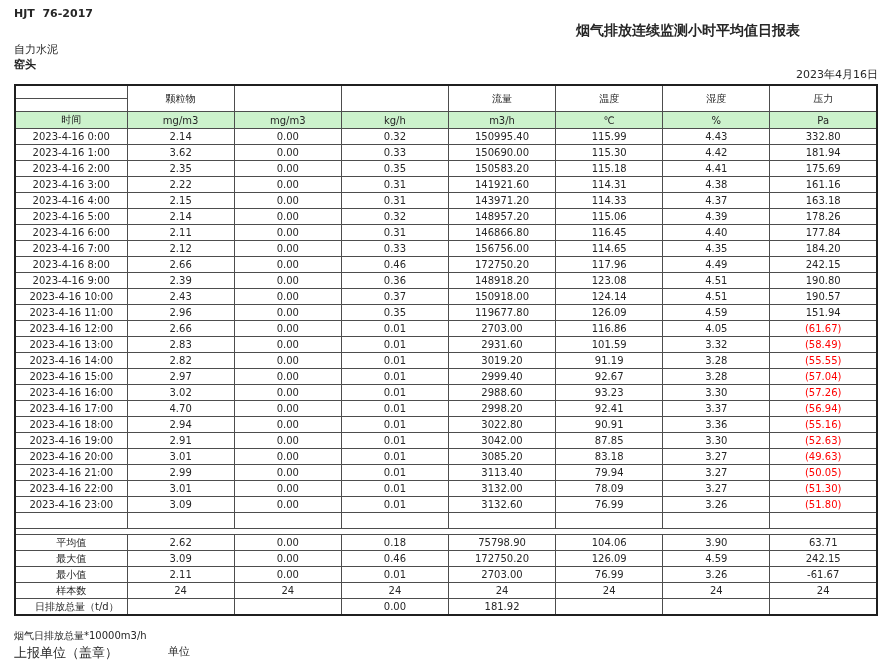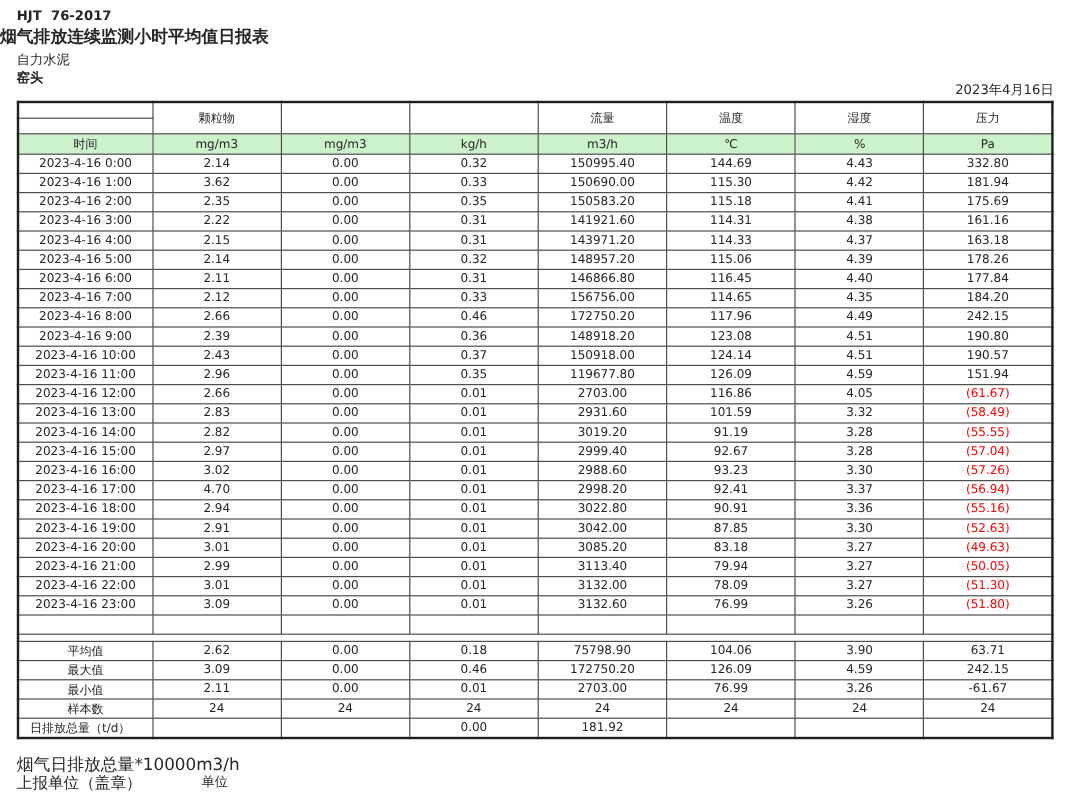--- a/index.html
+++ b/index.html
@@ -7,41 +7,41 @@
     --red:#ff0000;
     --ink:#262626;
     --line:#4d4d4d;
   }
   html,body{margin:0;padding:0;}
   body{
     width:893px;height:664px;background:#ffffff;position:relative;overflow:hidden;
     font-family:"DejaVu Sans","Liberation Sans",sans-serif;color:var(--ink);
   }
   .doc-code{position:absolute;left:14px;top:7px;font-size:11px;font-weight:bold;white-space:pre;}
-  .title{position:absolute;left:0;top:22px;width:800px;text-align:left;font-size:14px;font-weight:bold;}
+  .title{position:absolute;left:0;top:22px;width:800px;text-align:right;font-size:14px;font-weight:bold;}
   .company{position:absolute;left:14px;top:42px;font-size:11px;font-weight:normal;}
   .station{position:absolute;left:14px;top:57px;font-size:11px;font-weight:bold;}
   .date{position:absolute;right:15px;top:67px;font-size:11px;}
   table.report{
     position:absolute;left:14px;top:84px;width:864px;
     border-collapse:collapse;table-layout:fixed;font-size:10px;
     border:2px solid #1f1f1f;
   }
   .report td,.report th{
     border:1px solid var(--line);height:15px;padding:0 2px;
     text-align:center;font-weight:normal;overflow:hidden;white-space:nowrap;
     color:var(--ink);
   }
   tr.gh td{height:12px;}
   tr.units td{background:var(--green);height:16px;}
   tr.blank td{height:15px;}
   tr.spacer td{border-left:none;border-right:none;height:5px;}
   td.neg{color:var(--red);}
-  tbody.sum tr:last-child td:first-child{text-align:left;padding-left:9px;}
-  .note{position:absolute;left:14px;top:629px;font-size:14px;}
+  tbody.sum tr:last-child td:first-child{text-align:left;padding-left:19px;}
+  .note{position:absolute;left:14px;top:629px;font-size:10px;}
   .stamp{position:absolute;left:14px;top:644px;font-size:13px;}
   .unitlbl{position:absolute;left:168px;top:644px;font-size:11px;}
 </style>
 </head>
 <body>
 
 <div class="doc-code">HJT  76-2017</div>
 <div class="title">烟气排放连续监测小时平均值日报表</div>
 <div class="company">自力水泥</div>
 <div class="station">窑头</div>
@@ -83,21 +83,21 @@
       <td>Pa</td>
     </tr>
   </tbody>
   <tbody>
       <tr>
         <td>2023-4-16 0:00</td>
         <td>2.14</td>
         <td>0.00</td>
         <td>0.32</td>
         <td>150995.40</td>
-        <td>144.69</td>
+        <td>115.99</td>
         <td>4.43</td>
         <td>332.80</td>
       </tr>
       <tr>
         <td>2023-4-16 1:00</td>
         <td>3.62</td>
         <td>0.00</td>
         <td>0.33</td>
         <td>150690.00</td>
         <td>115.30</td>

